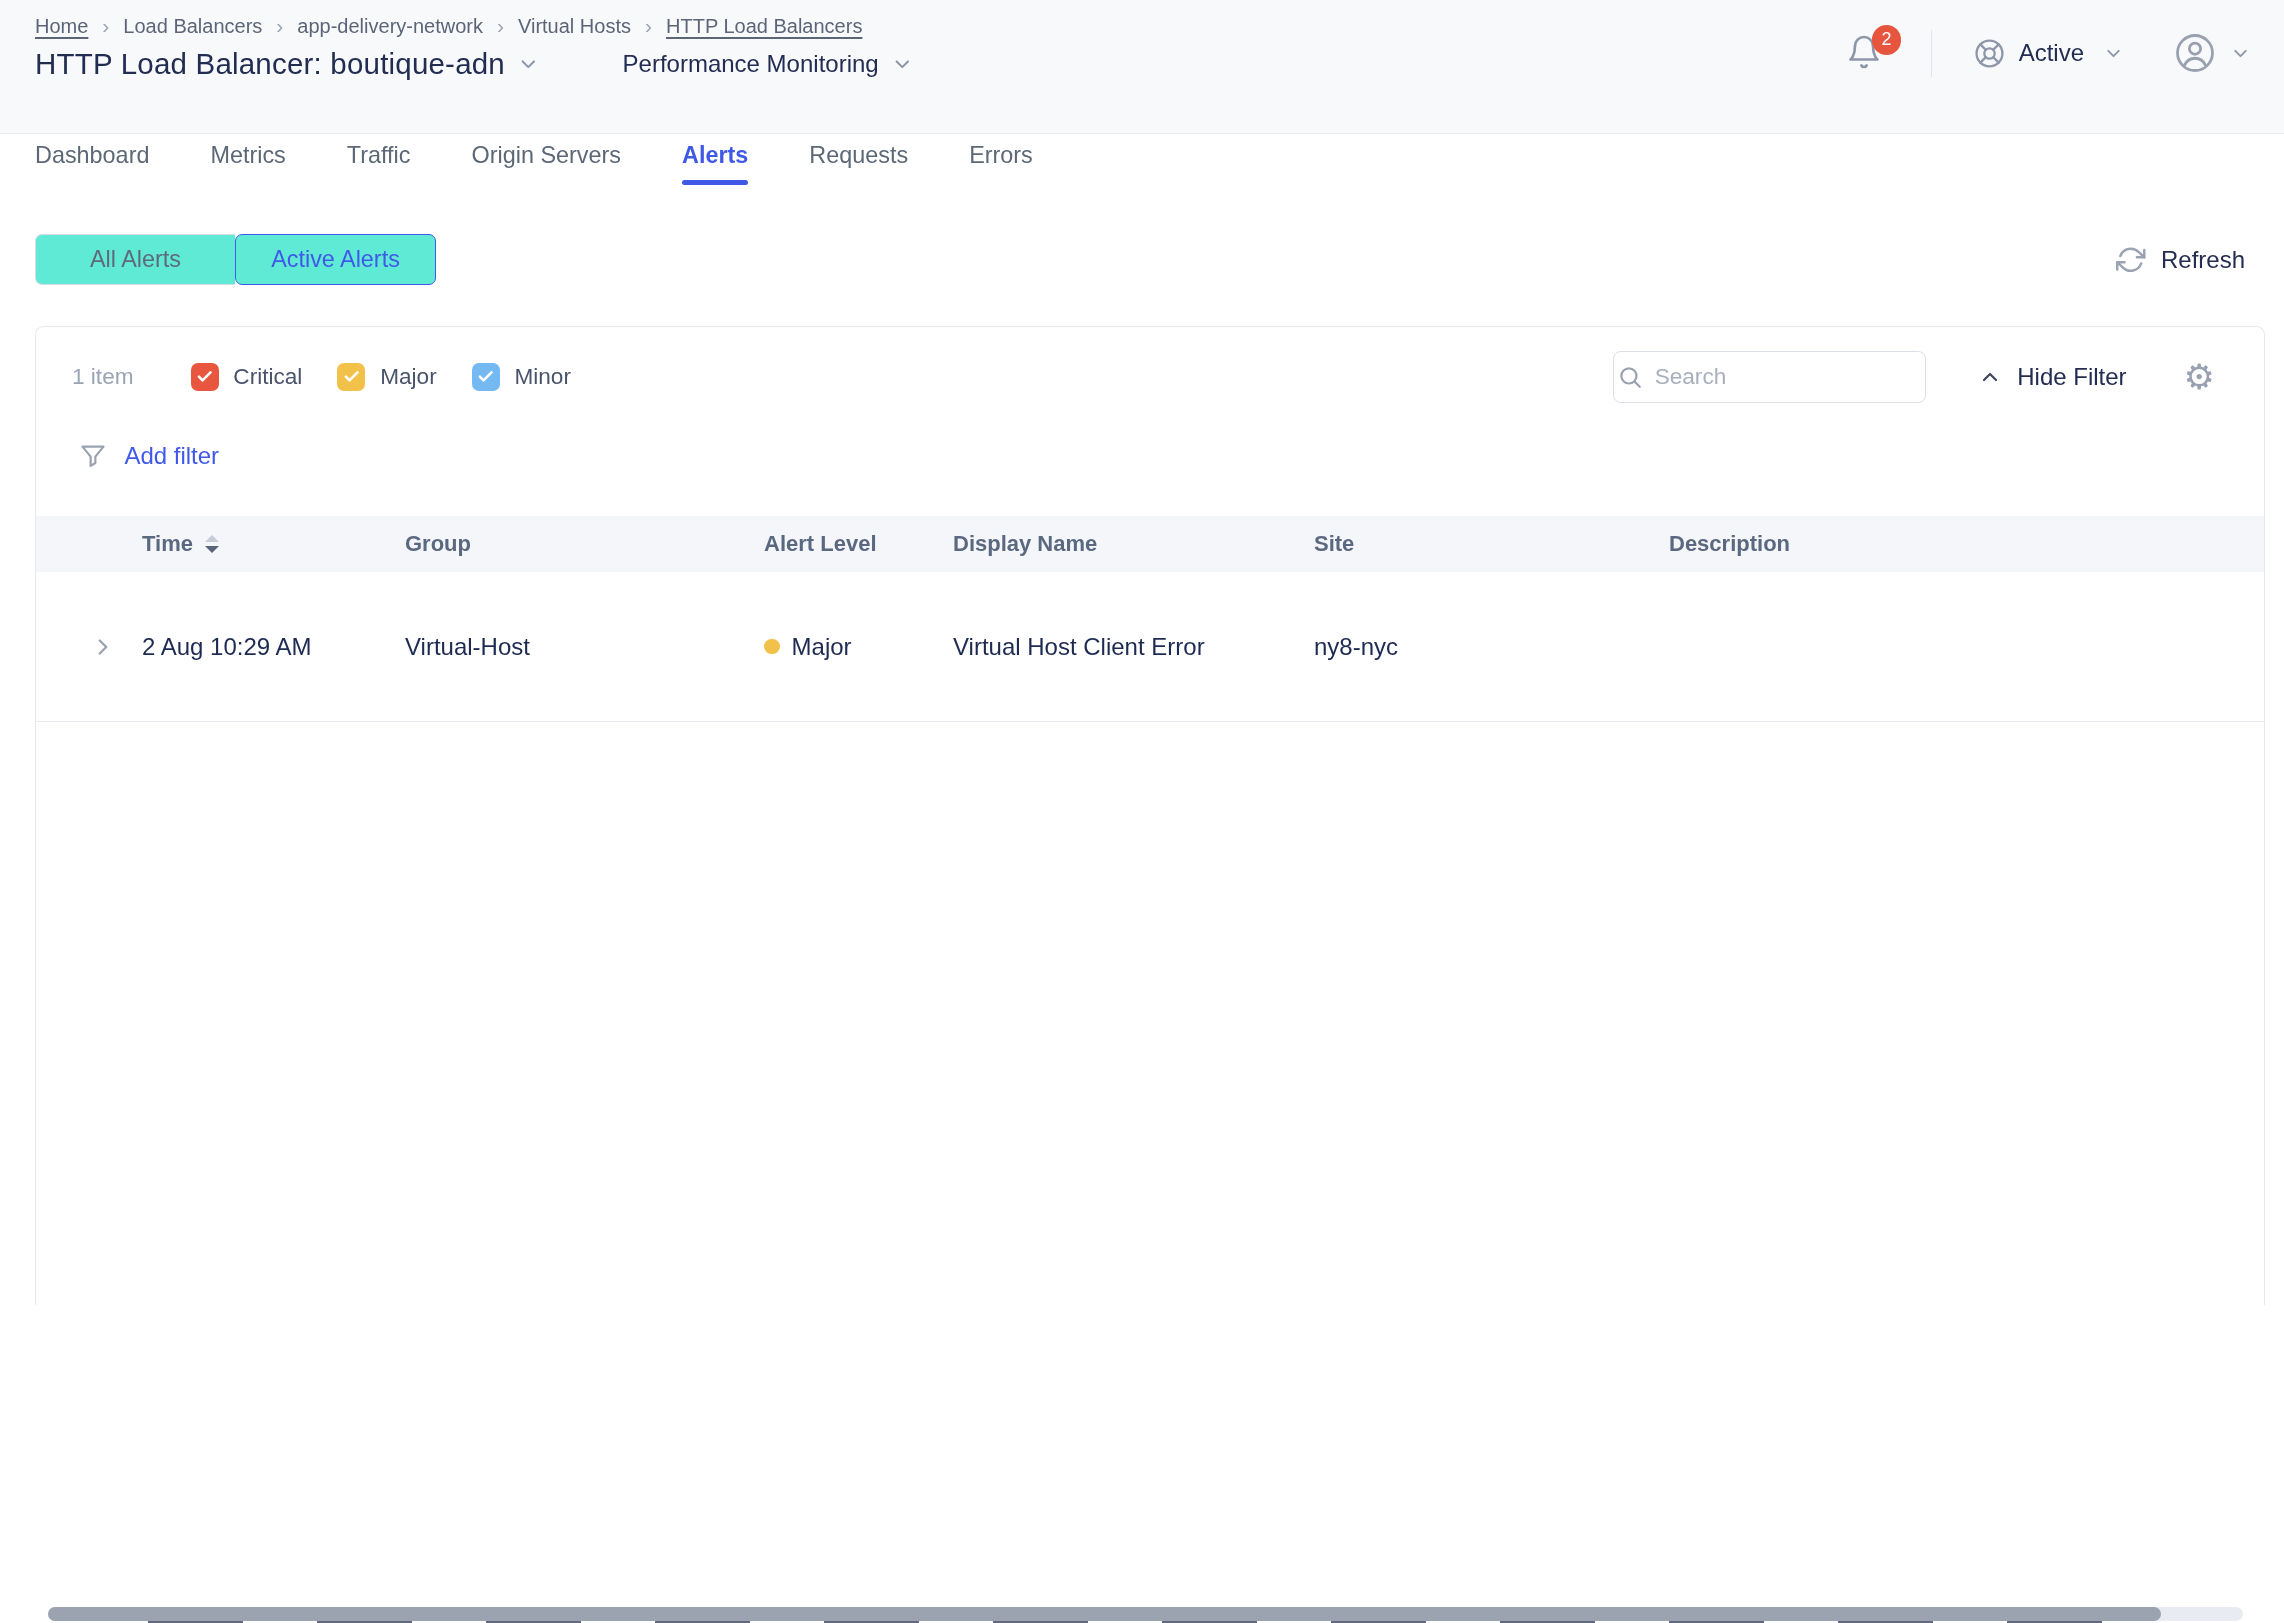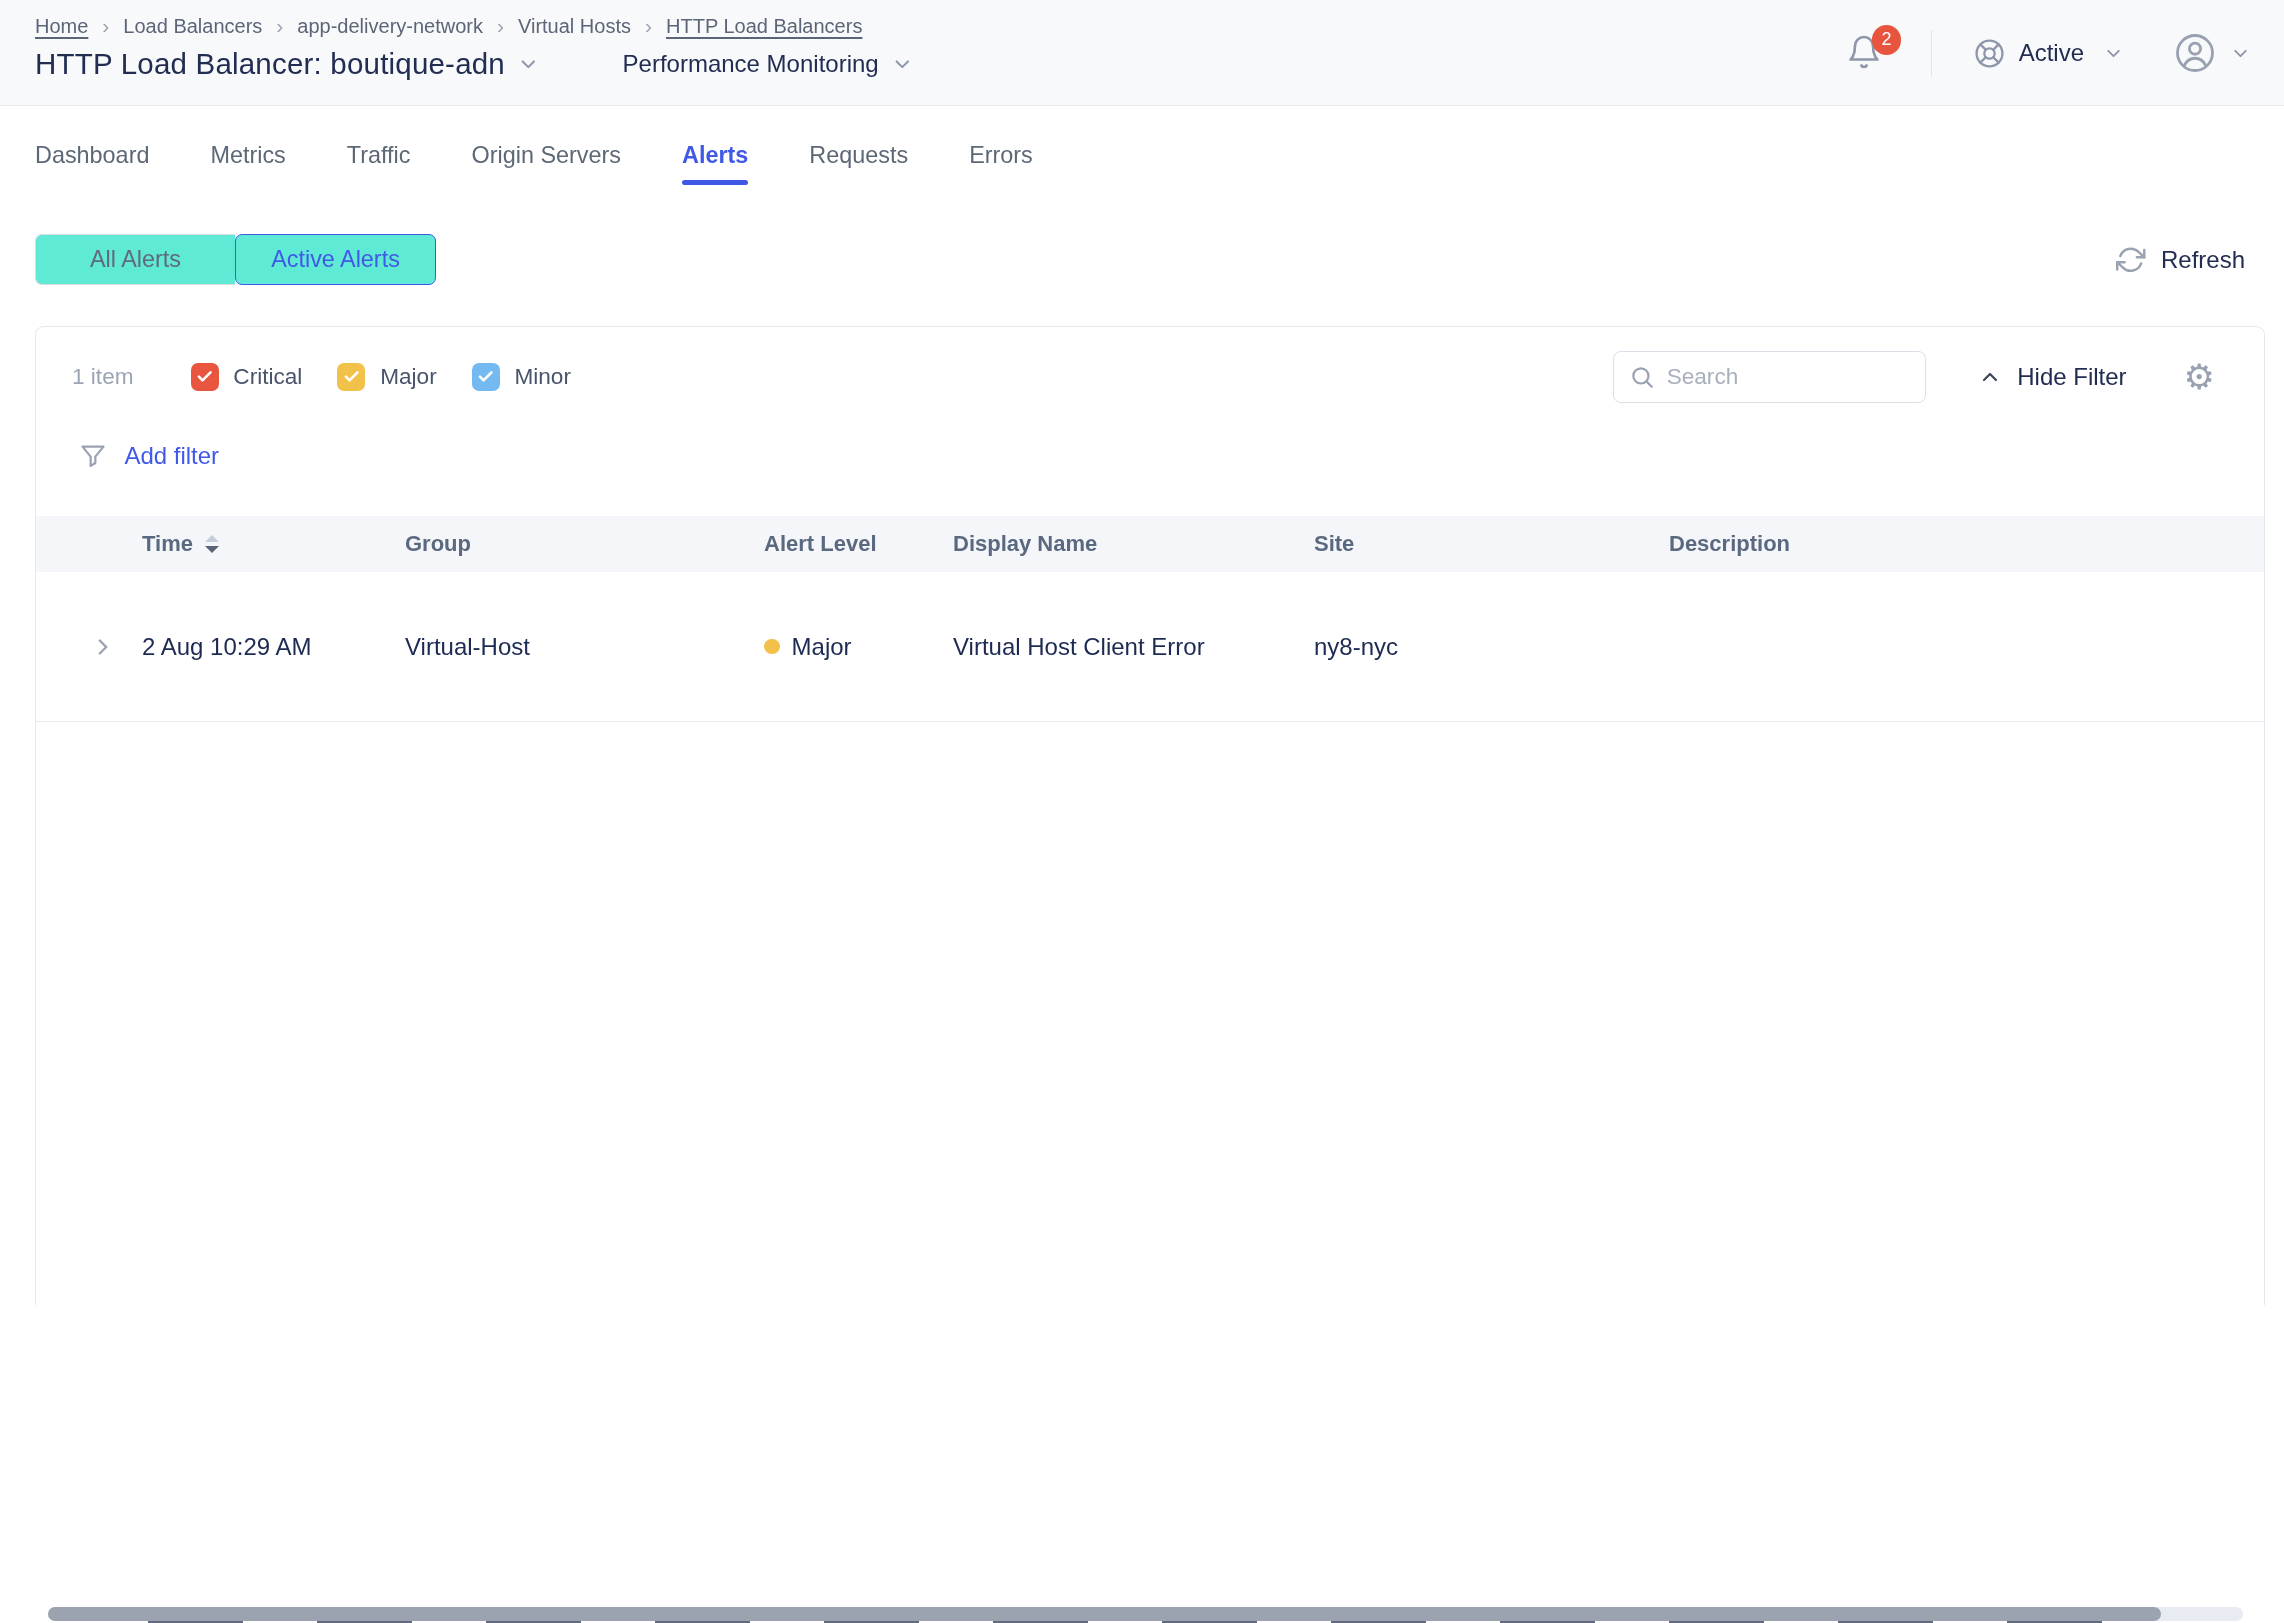--- a/index.html
+++ b/index.html
@@ -4,21 +4,21 @@
 <style>
   * { margin:0; padding:0; box-sizing:border-box; }
   html,body { width:2284px; height:1623px; }
   body {
     position:relative; background:#ffffff; overflow:hidden;
     font-family:"Liberation Sans", sans-serif; color:#222d52;
   }
   svg { display:block; }
 
   
-  .app-header { position:absolute; top:0; left:0; width:100%; height:106px;
+  .app-header { position:absolute; top:0; left:0; width:100%; height:134px;
     background:#f8f9fb; border-bottom:0.9px solid #e8eaf0; }
   .breadcrumb { position:absolute; top:14px; left:35px; display:flex; align-items:center;
     font-size:20px; color:#5c6578; }
   .crumb { white-space:nowrap; }
   .crumb.link { text-decoration:underline; text-underline-offset:4.3px; }
   .crumb-sep { color:#9aa2b1; margin:0 14px; font-size:21px; }
   .title-row { position:absolute; top:47px; left:35px; display:flex; align-items:center; }
   .page-title { font-size:29.5px; font-weight:500; color:#222d52; letter-spacing:0.2px; }
   .chev { margin-left:12px; }
   .view-select { display:flex; align-items:center; margin-left:83px; }
@@ -56,21 +56,21 @@
     background:#fff; border:0.9px solid #e5e8ee; border-bottom:none; border-radius:8.7px 8.7px 0 0; }
 
   .filter-row { position:absolute; top:22.6px; left:36px; right:0; height:54px;
     display:flex; align-items:center; padding-right:49px; }
   .item-count { font-size:22.6px; color:#9ba4b5; margin-right:57px; }
   .sev-group { display:flex; align-items:center; margin-right:35px; }
   .sev-box { width:28px; height:28px; border-radius:7px; display:flex; align-items:center; justify-content:center; }
   .sev-label { font-size:22.6px; color:#49536b; margin-left:14.8px; }
   .filter-spacer { flex:1; }
   .search-box { width:313px; height:52px; border:1.7px solid #dbdfe8; border-radius:7.8px;
-    display:flex; align-items:center; padding:0 15px; background:#fff; }
+    display:flex; align-items:center; padding:0 3px; background:#fff; }
   .search-box input { border:none; outline:none; flex:1; width:100%; font-size:22.6px;
     font-family:"Liberation Sans", sans-serif; color:#3c4658; margin-left:12px; background:transparent; }
   .search-box input::placeholder { color:#a8afbd; }
   .hide-filter { display:flex; align-items:center; gap:15.6px; margin-left:52px; }
   .hide-filter-label { font-size:24px; color:#232d52; }
   .gear { margin-left:57px; font-size:35px; color:#99a1b1; line-height:1; }
 
   .add-filter-row { position:absolute; top:115px; left:43px; display:flex; align-items:center; gap:17.4px; }
   .add-filter-label { font-size:24px; color:#4159e8; }
 

